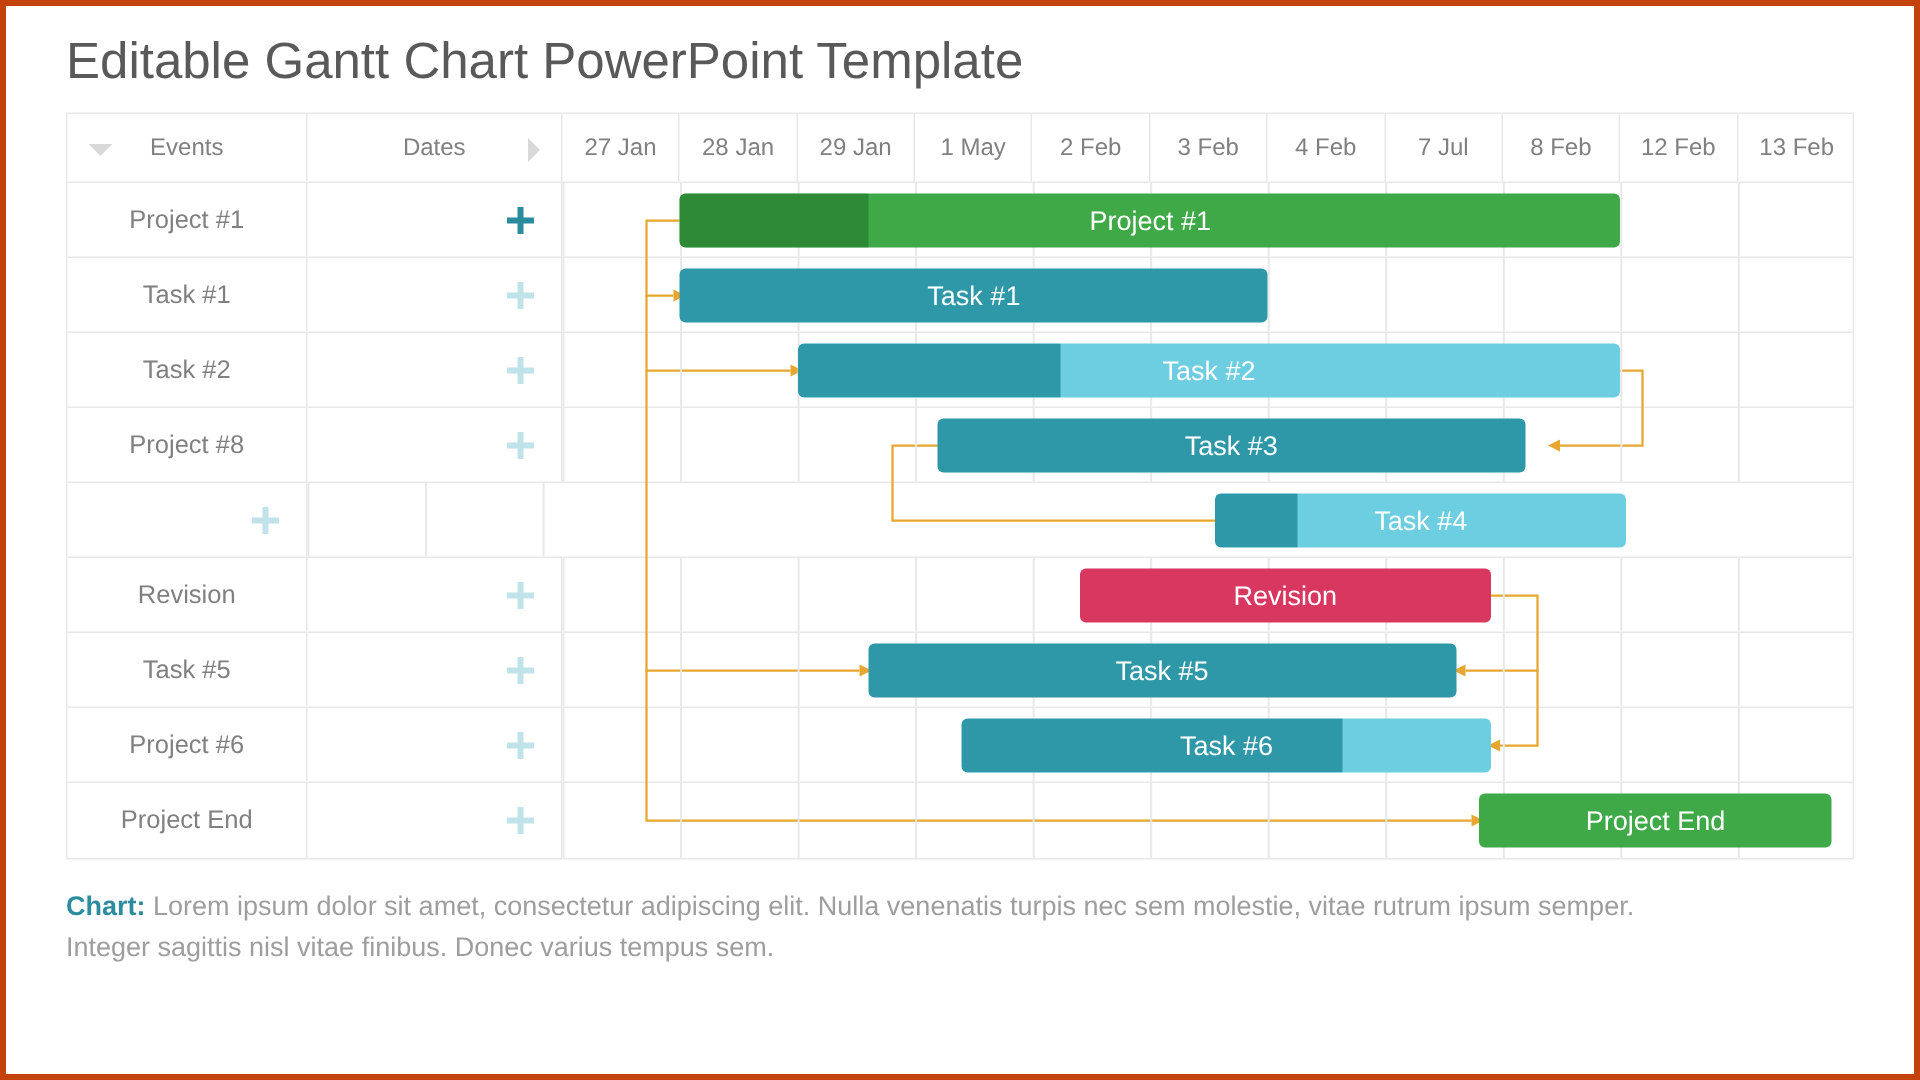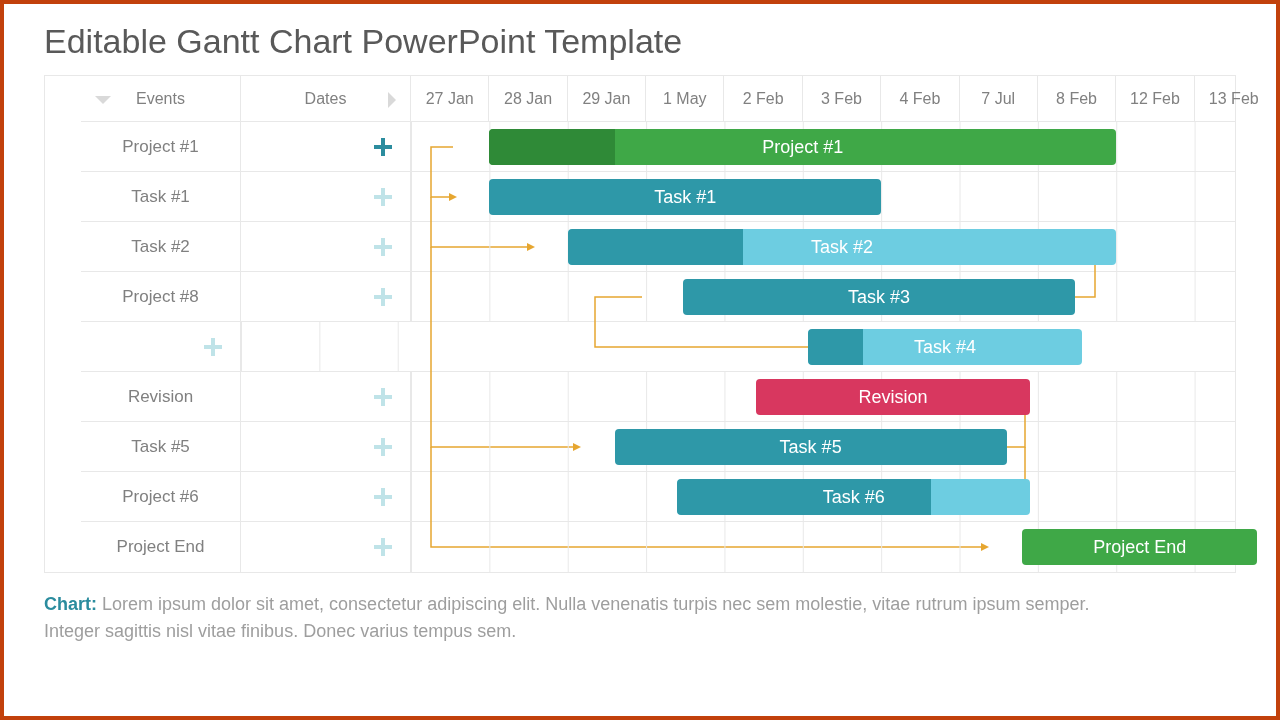--- a/index.html
+++ b/index.html
@@ -92,21 +92,21 @@
     max-width: 1100px;
   }
   .note-label { color: #2b8c9e; font-weight: 600; }
 </style>
 </head>
 <body>
 
 <div class="frame">
   <h1 class="title">Editable Gantt Chart PowerPoint Template</h1>
 
-  <div class="gantt" style="position:relative;padding-left:36px;">
+  <div class="gantt" style="position:relative;">
 
     <div class="hdr">
       <div class="hdr-cell hdr-events">
         <span class="chev-down"></span>
         <span>Events</span>
       </div>
       <div class="hdr-cell hdr-dates">
         <span>Dates</span>
         <span class="chev-right"></span>
       </div>
@@ -185,31 +185,31 @@
               <span class="txt">Task #2</span>
             </div>
           </div>
         </div>
         <div class="row">
           <div class="cell-label">Project #8</div>
           <div class="cell-plus">
             <span class="plus plus-light"></span>
           </div>
           <div class="timeline">
-            <div class="bar" style="left: 272px; width: 391.8px; background: rgb(46, 152, 168);">
+            <div class="bar" style="left: 250px; width: 391.8px; background: rgb(46, 152, 168);">
               <span class="txt">Task #3</span>
             </div>
           </div>
         </div>
         <div class="row">
           <div class="cell-plus">
             <span class="plus plus-light"></span>
           </div>
           <div class="timeline">
-            <div class="bar" style="left: 567px; width: 274.26px; background: rgb(109, 205, 225);">
+            <div class="bar" style="left: 605px; width: 274.26px; background: rgb(109, 205, 225);">
               <div class="fill" style="width: 20%; background: rgb(46, 152, 168);"></div>
               <span class="txt">Task #4</span>
             </div>
           </div>
         </div>
         <div class="row">
           <div class="cell-label">Revision</div>
           <div class="cell-plus">
             <span class="plus plus-light"></span>
           </div>

